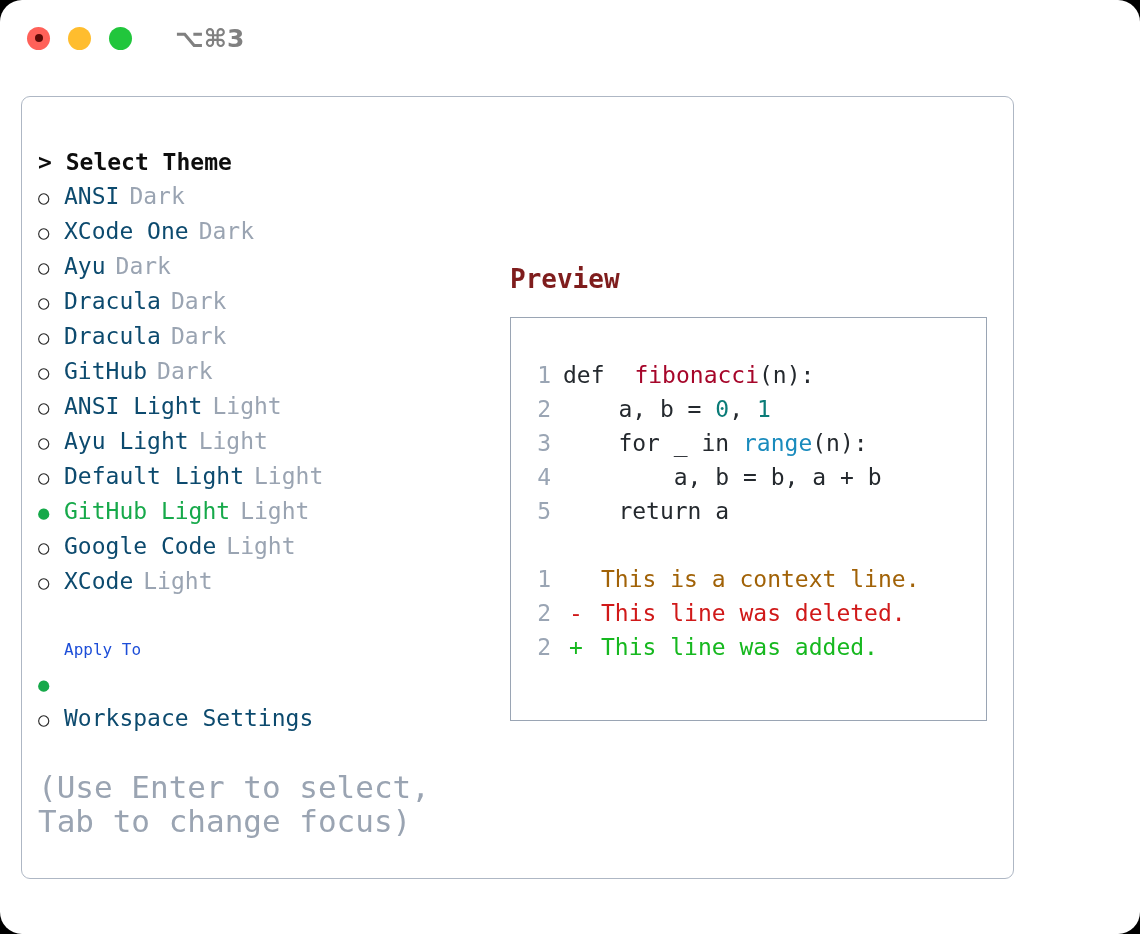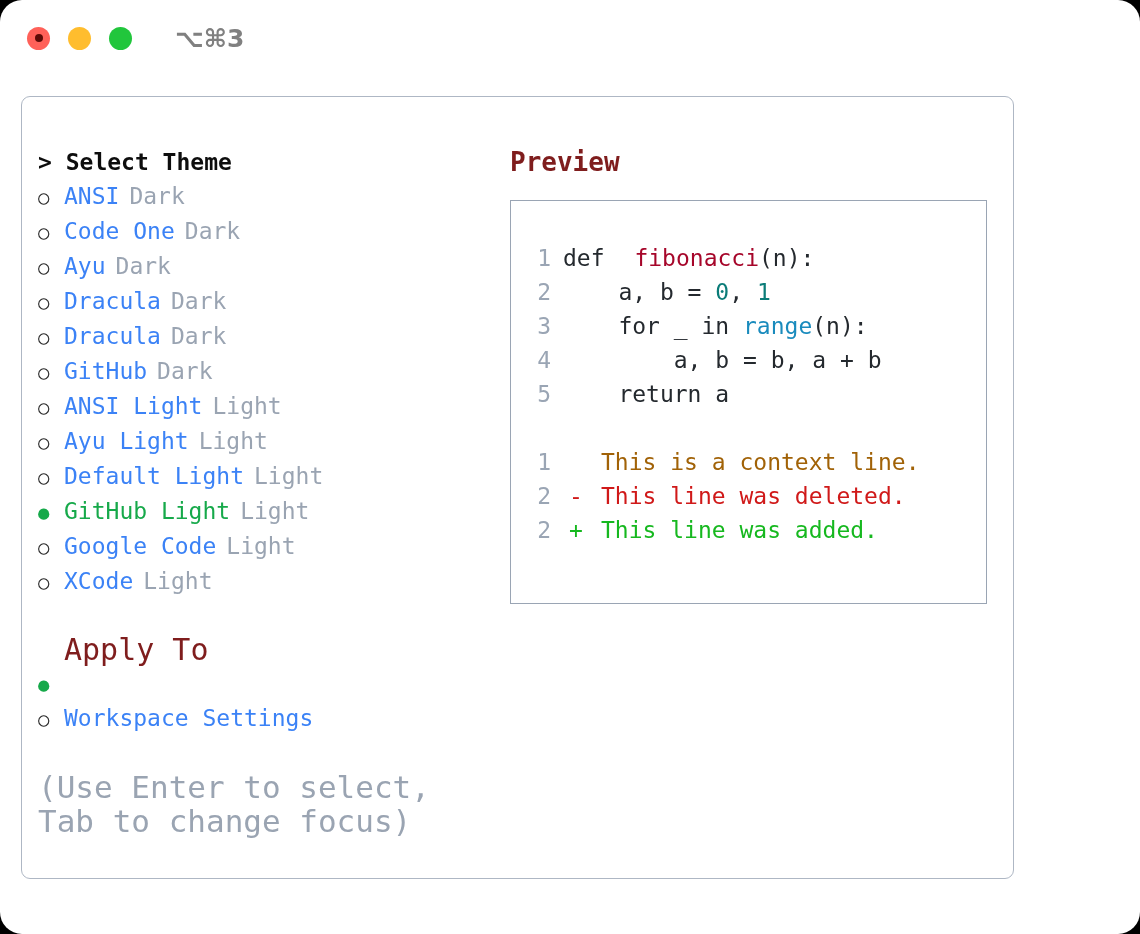--- a/index.html
+++ b/index.html
@@ -71,20 +71,21 @@
     height: 783px;
     border: 1px solid #aeb7c4;
     border-radius: 9px;
     box-sizing: border-box;
     background: #fff;
   }
 
   .columns {
     display: flex;
     padding: 0;
+    align-items: center;
   }
 
   
   .left-col {
     width: 465px;
     padding: 48px 0 0 16px;
     box-sizing: border-box;
   }
   .heading {
     font-size: 23px;
@@ -104,29 +105,29 @@
   .marker {
     width: 26px;
     flex: 0 0 26px;
     font-size: 19px;
     line-height: 34px;
     color: #2b2b2b;
     display: block;
   }
   .opt-row.selected .marker,
   .opt-row.selected .opt-label { color: #16a94a; }
-  .opt-label { color: #3b82f6; }
+  .opt-label { color: #0c4a6e; }
   .opt-tag {
     color: #9aa4b2;
     padding-left: 10px;
   }
   .section-title {
-    font-size: 30px;
-    line-height: 34px;
-    color: #7f1d1d;
+    font-size: 16px;
+    line-height: 34px;
+    color: #1d4ed8;
     padding-left: 26px;
     white-space: pre;
   }
   .spacer-sm { height: 34px; }
   .hint {
     font-size: 31px;
     line-height: 34px;
     color: #9aa4b2;
     width: 410px;
     white-space: pre-wrap;
@@ -199,21 +200,21 @@
     <div class="shortcut">⌥⌘3</div>
   </div>
 
   <div class="panel">
     <div class="columns">
 
       <div class="left-col">
         <div class="heading">&gt; Select Theme</div>
         <div id="theme-list">
             <div class="opt-row"><span class="marker">○</span><span class="opt-label">ANSI</span><span class="opt-tag">Dark</span></div>
-            <div class="opt-row"><span class="marker">○</span><span class="opt-label">Code One</span><span class="opt-tag">Dark</span></div>
+            <div class="opt-row"><span class="marker">○</span><span class="opt-label">XCode One</span><span class="opt-tag">Dark</span></div>
             <div class="opt-row"><span class="marker">○</span><span class="opt-label">Ayu</span><span class="opt-tag">Dark</span></div>
             <div class="opt-row"><span class="marker">○</span><span class="opt-label">Dracula</span><span class="opt-tag">Dark</span></div>
             <div class="opt-row"><span class="marker">○</span><span class="opt-label">Dracula</span><span class="opt-tag">Dark</span></div>
             <div class="opt-row"><span class="marker">○</span><span class="opt-label">GitHub</span><span class="opt-tag">Dark</span></div>
             <div class="opt-row"><span class="marker">○</span><span class="opt-label">ANSI Light</span><span class="opt-tag">Light</span></div>
             <div class="opt-row"><span class="marker">○</span><span class="opt-label">Ayu Light</span><span class="opt-tag">Light</span></div>
             <div class="opt-row"><span class="marker">○</span><span class="opt-label">Default Light</span><span class="opt-tag">Light</span></div>
             <div class="opt-row selected"><span class="marker">●</span><span class="opt-label">GitHub Light</span><span class="opt-tag">Light</span></div>
             <div class="opt-row"><span class="marker">○</span><span class="opt-label">Google Code</span><span class="opt-tag">Light</span></div>
             <div class="opt-row"><span class="marker">○</span><span class="opt-label">XCode</span><span class="opt-tag">Light</span></div>

